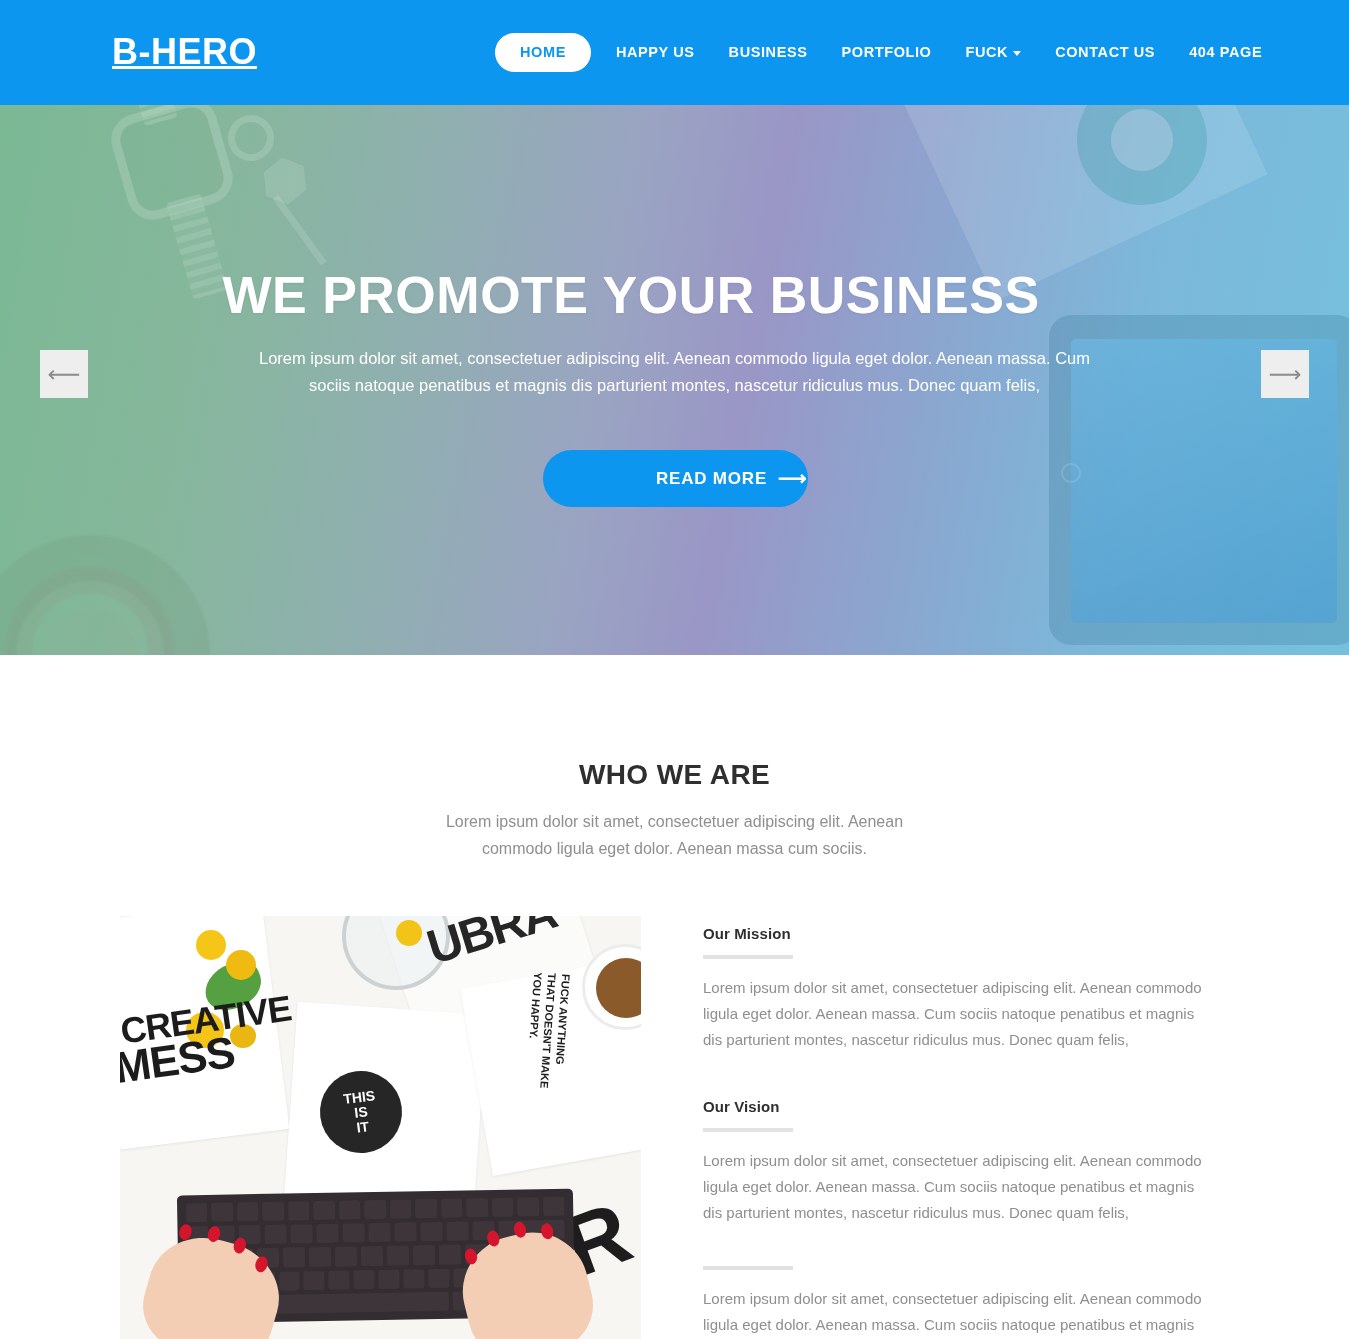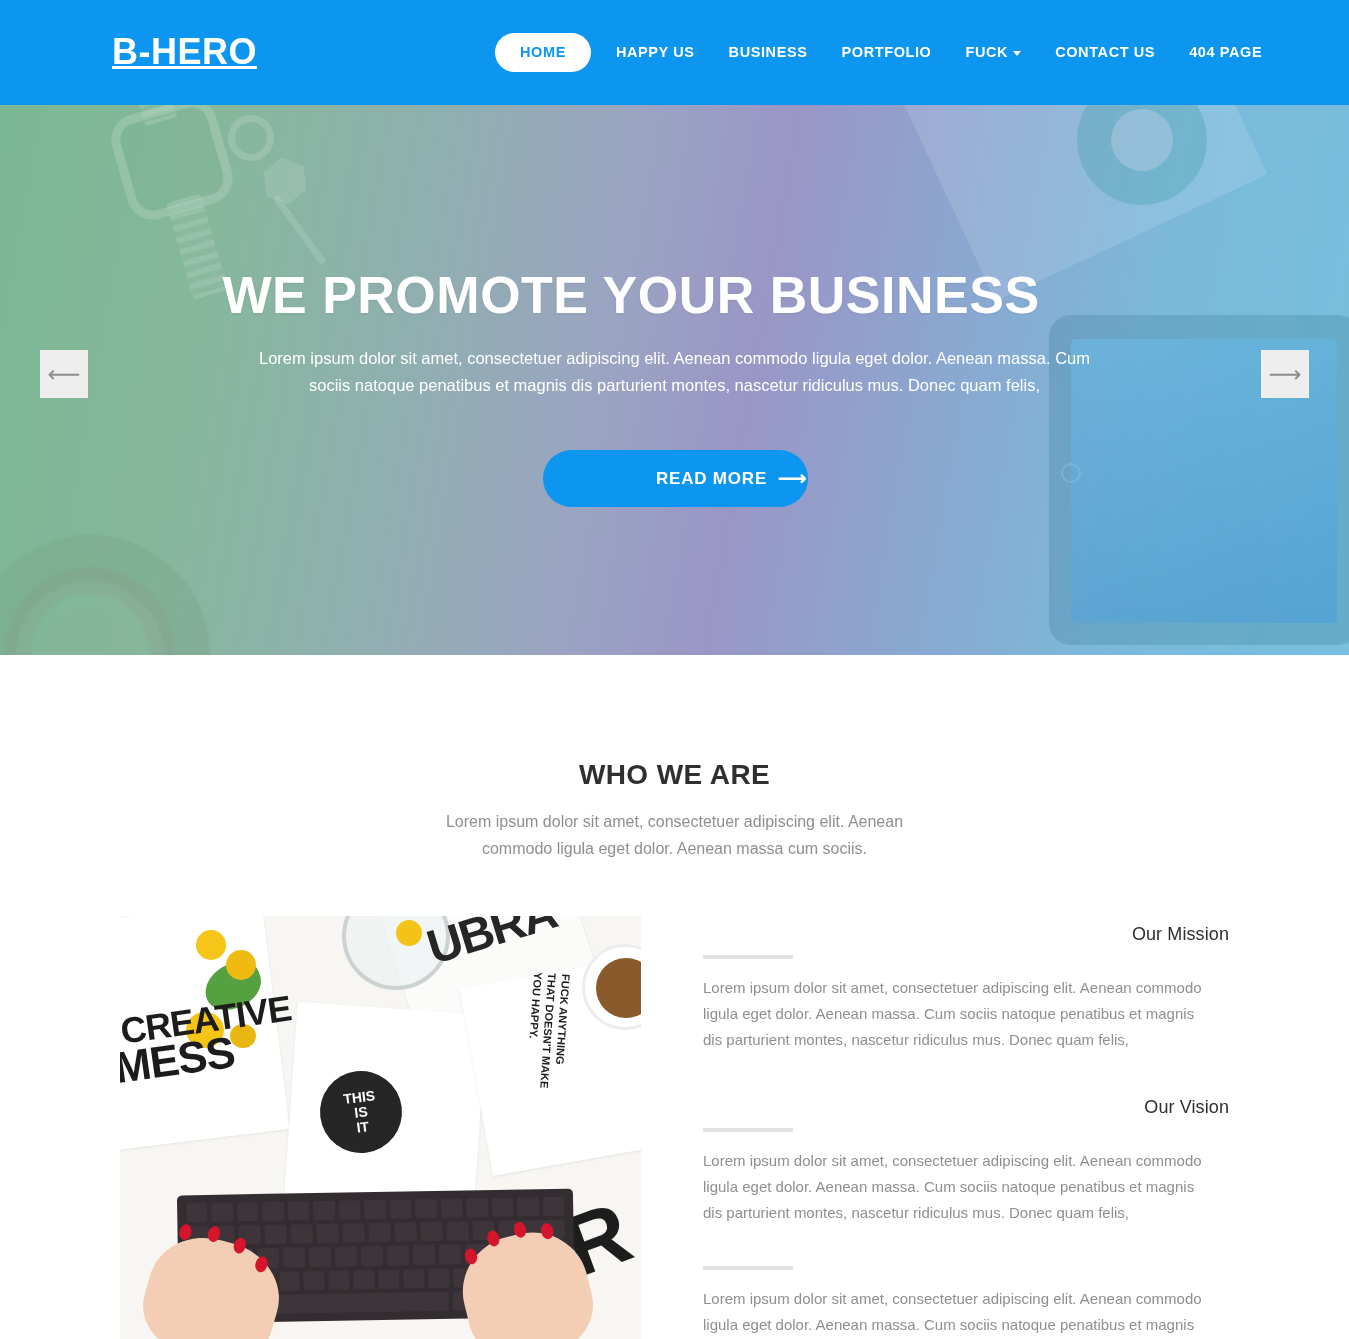--- a/index.html
+++ b/index.html
@@ -327,24 +327,23 @@
   }
   .ph-hand-l{ left:26px; top:324px; width:132px; height:118px; transform:rotate(16deg); }
   .ph-hand-r{ left:344px; top:318px; width:126px; height:122px; transform:rotate(-14deg); }
   .ph-nail{ position:absolute; width:12px;height:16px;border-radius:50%; background:#d5152c; }
 
   .about-text{ flex:1; padding-top:4px; }
   .feature{ margin-bottom:40px; }
   .feature:last-child{ margin-bottom:0; }
   .feature-title{
     color:#2f2f2f;
-    font-size:18px; font-weight:400;
+    font-size:15px; font-weight:700;
     line-height:28px;
     letter-spacing:0.1px;
-    text-align:right;
   }
   .feature-rule{
     margin-top:7px;
     width:90px;height:4px;
     background:#e2e2e2;
   }
   .feature-body{
     margin-top:16px;
     color:#8f8f8f;
     font-size:15px; font-weight:400;

